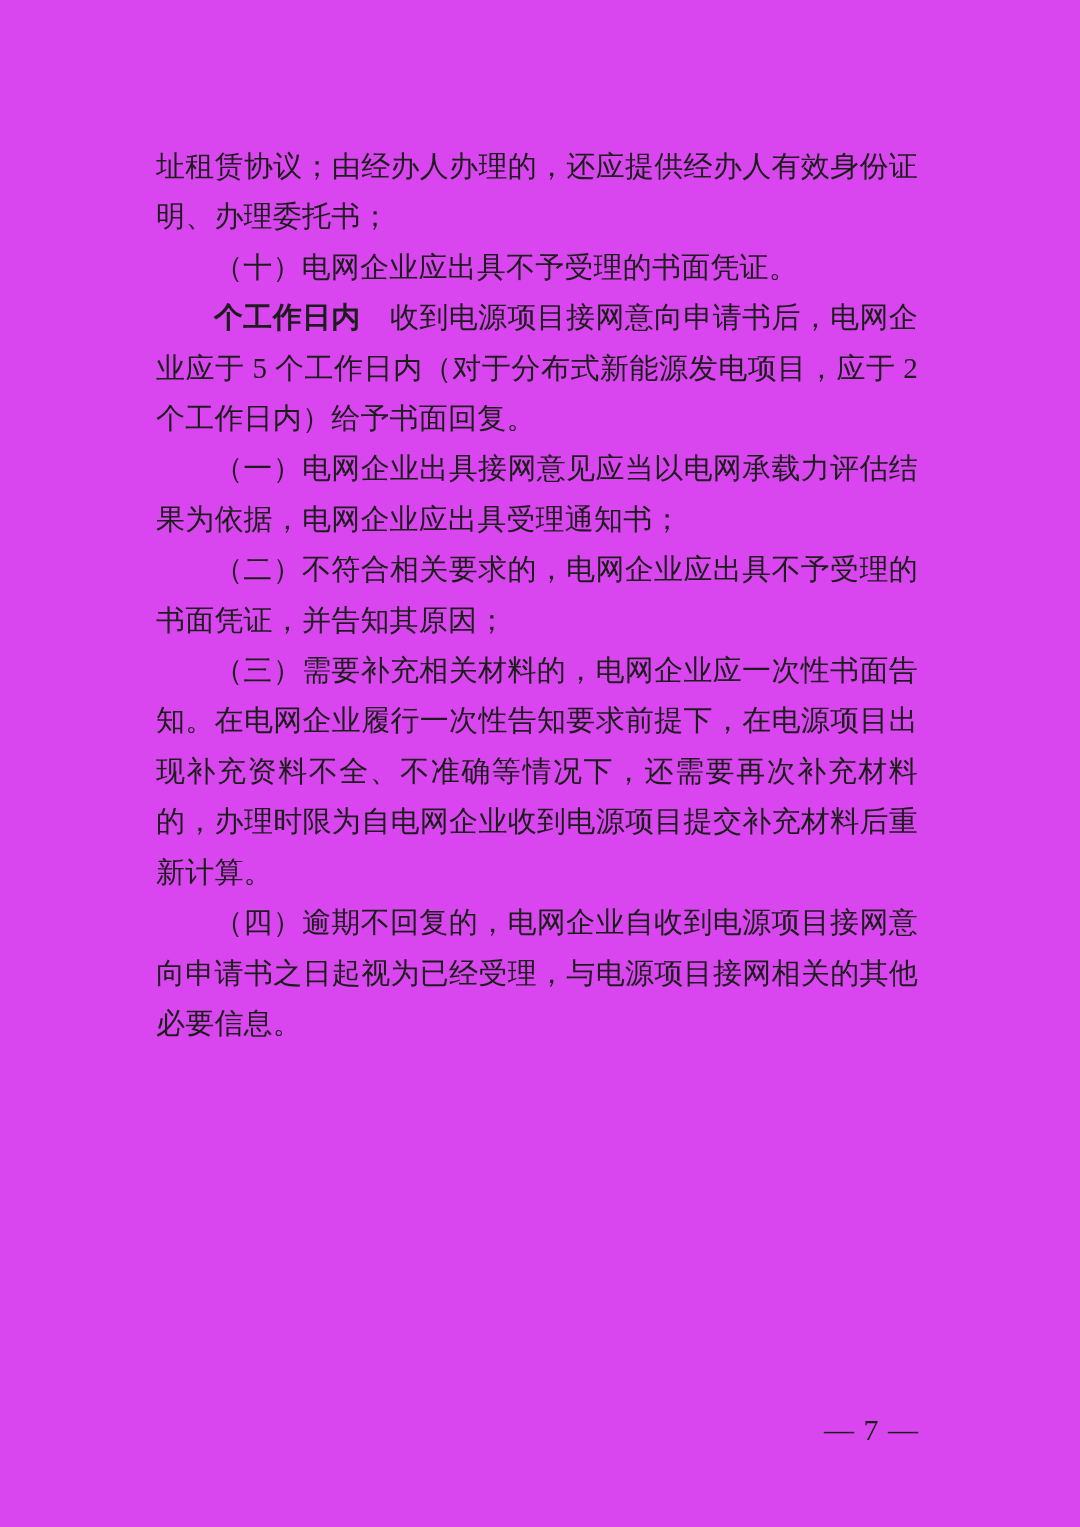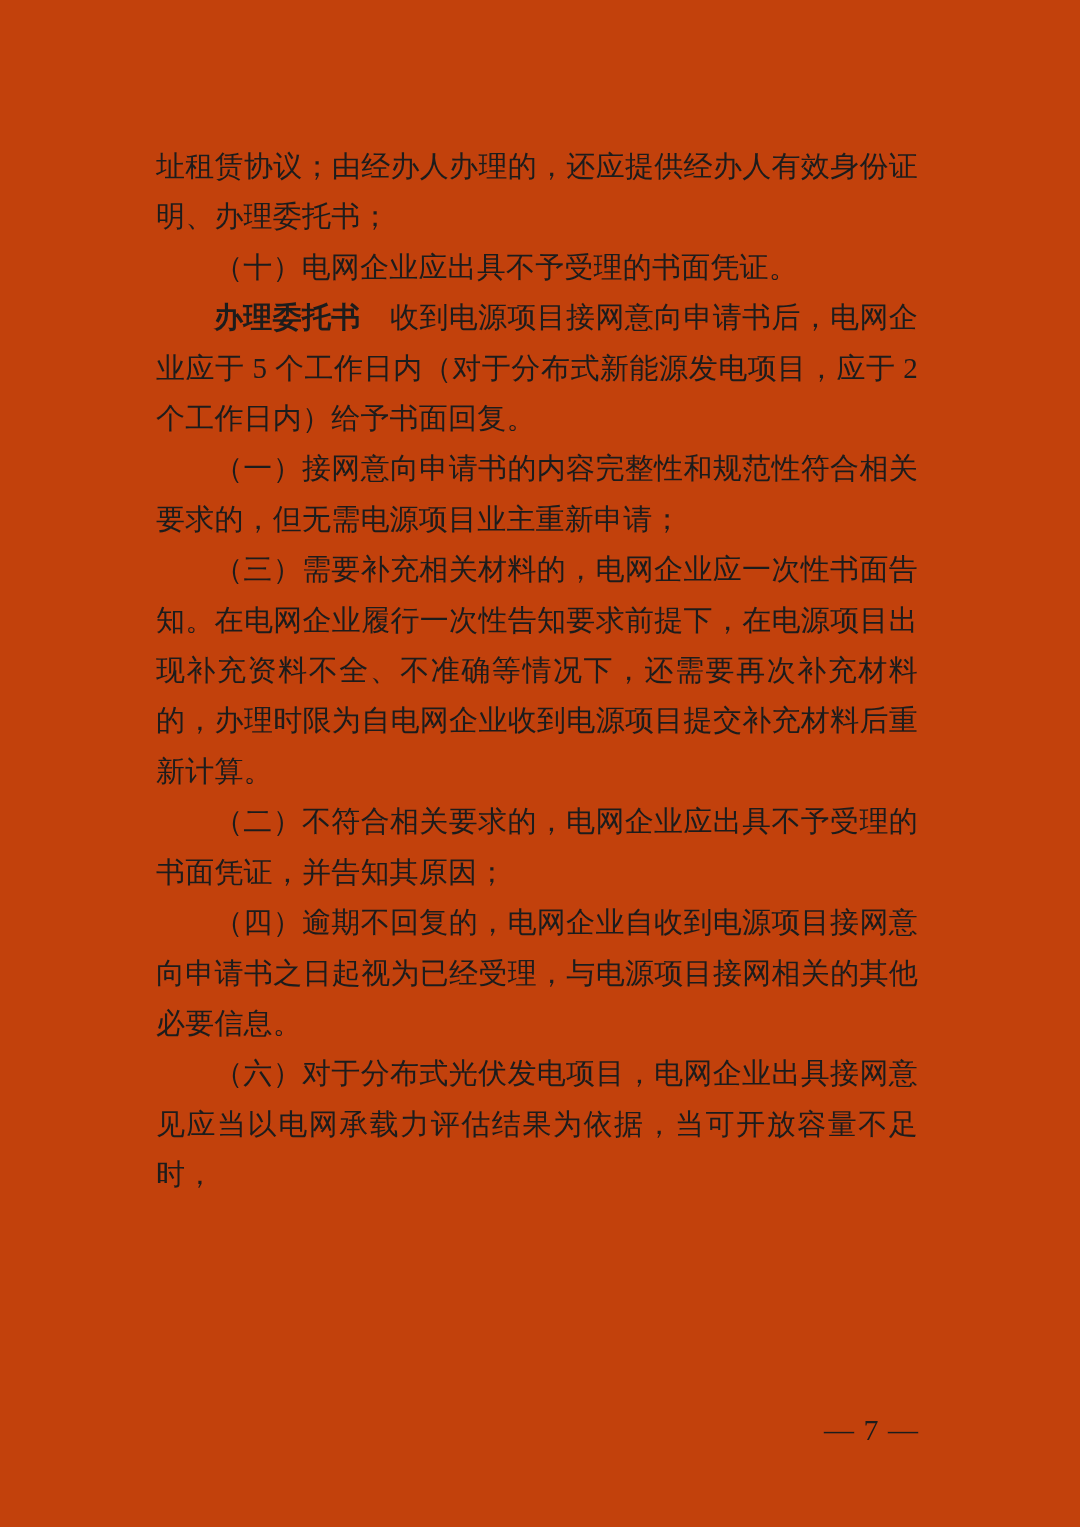--- a/index.html
+++ b/index.html
@@ -5,21 +5,21 @@
 <style>
   html, body {
     margin: 0;
     padding: 0;
     background: #ffffff;
   }
   .page {
     position: relative;
     width: 1080px;
     height: 1527px;
-    background: #c2410c;
+    background: #d946ef;
     overflow: hidden;
     font-family: "Liberation Serif", "DejaVu Serif", serif;
     color: #1c1c1c;
   }
   .content {
     position: absolute;
     left: 156px;
     top: 141px;
     width: 762px;
     font-size: 29px;
@@ -50,22 +50,21 @@
     white-space: nowrap;
   }
 </style>
 </head>
 <body>
 
 <div class="page">
   <main class="content">
     <p class="para flush">址租赁协议；由经办人办理的，还应提供经办人有效身份证明、办理委托书；</p>
     <p class="para">（十）电网企业应出具不予受理的书面凭证。</p>
-    <p class="para"><span class="article-lead">办理委托书</span><span>　收到电源项目接网意向申请书后，电网企业应于 5 个工作日内（对于分布式新能源发电项目，应于 2 个工作日内）给予书面回复。</span></p>
-    <p class="para">（一）接网意向申请书的内容完整性和规范性符合相关要求的，但无需电源项目业主重新申请；</p>
+    <p class="para"><span class="article-lead">个工作日内</span><span>　收到电源项目接网意向申请书后，电网企业应于 5 个工作日内（对于分布式新能源发电项目，应于 2 个工作日内）给予书面回复。</span></p>
+    <p class="para">（一）电网企业出具接网意见应当以电网承载力评估结果为依据，电网企业应出具受理通知书；</p>
+    <p class="para">（二）不符合相关要求的，电网企业应出具不予受理的书面凭证，并告知其原因；</p>
     <p class="para">（三）需要补充相关材料的，电网企业应一次性书面告知。在电网企业履行一次性告知要求前提下，在电源项目出现补充资料不全、不准确等情况下，还需要再次补充材料的，办理时限为自电网企业收到电源项目提交补充材料后重新计算。</p>
-    <p class="para">（二）不符合相关要求的，电网企业应出具不予受理的书面凭证，并告知其原因；</p>
     <p class="para">（四）逾期不回复的，电网企业自收到电源项目接网意向申请书之日起视为已经受理，与电源项目接网相关的其他必要信息。</p>
-    <p class="para">（六）对于分布式光伏发电项目，电网企业出具接网意见应当以电网承载力评估结果为依据，当可开放容量不足时，</p>
   </main>
 
   <div class="page-number">— 7 —</div>
 </div>
 
 </body></html>

